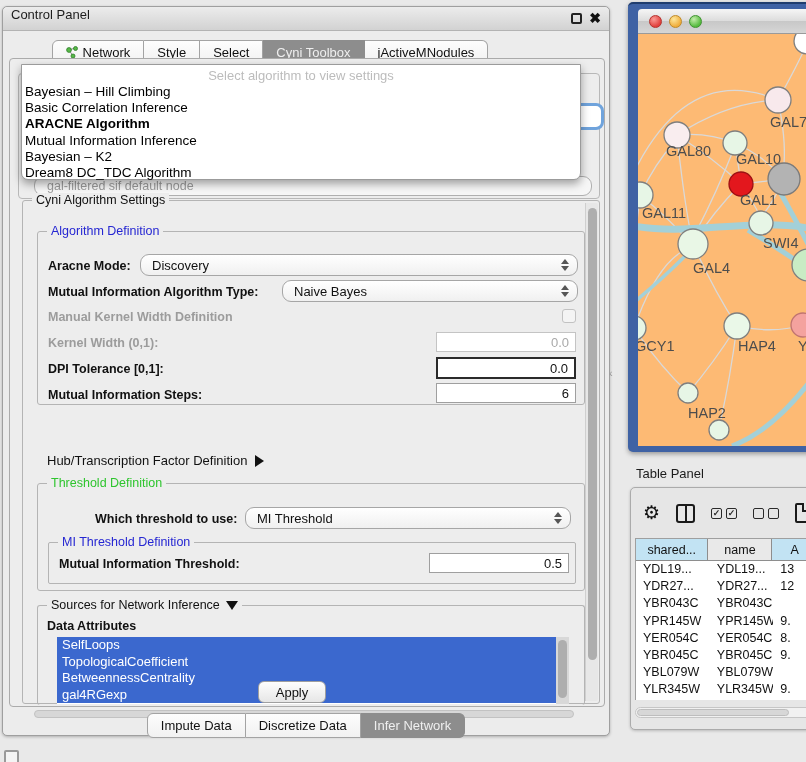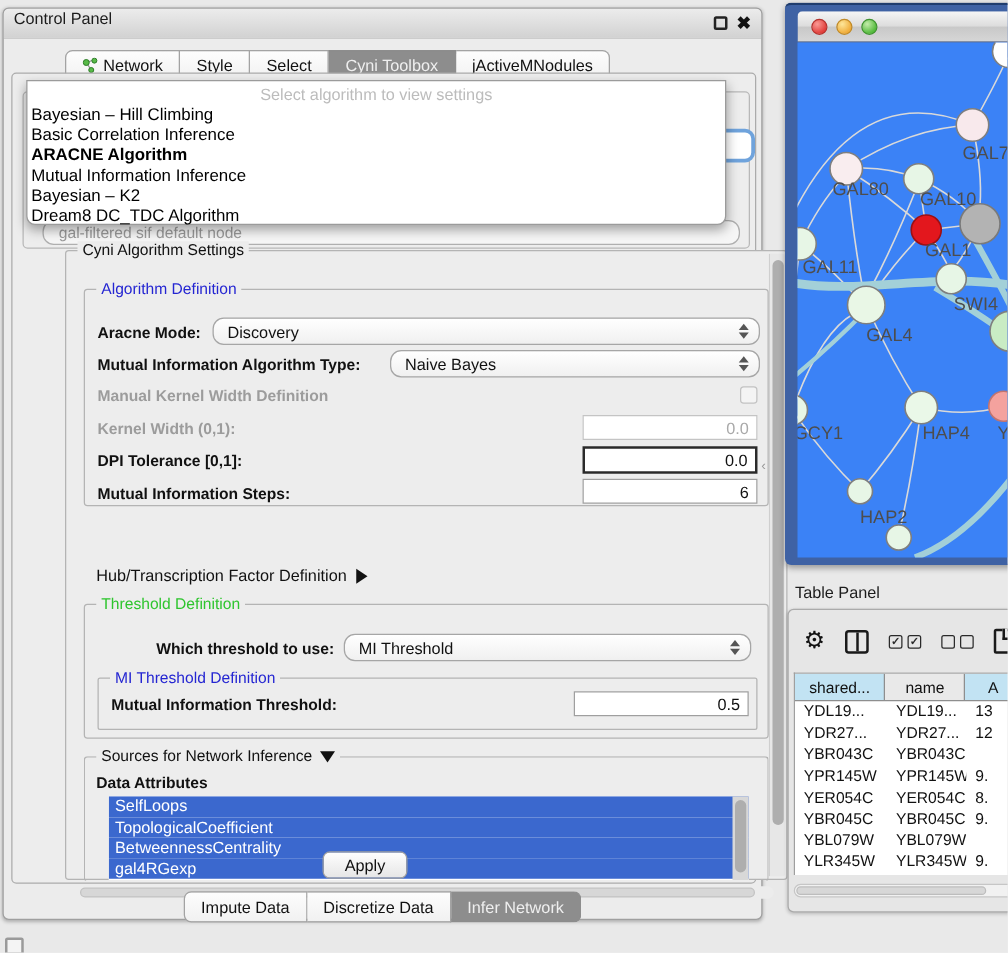--- a/index.html
+++ b/index.html
@@ -46,21 +46,21 @@
   .algo-prompt { text-align:center; color:#bcbcbc; font-size:13px; height:17px; line-height:17px; }
   .algo-item { font-size:13.5px; color:#000; height:16.2px; line-height:16.2px; padding-left:3px; white-space:nowrap; }
   .algo-item.bold { font-weight:bold; }
 
   
   .group { position:absolute; border:1px solid #b4b4b4; border-radius:3px; }
   .group-label { position:absolute; top:-8px; left:9px; background:#ededed; padding:0 4px; font-size:12.5px; color:#111; white-space:nowrap; }
   .lbl-blue { color:#2526d2; }
   .lbl-green { color:#2ec52e; }
 
-  .cyni-settings { left:12px; top:141px; width:578px; height:504px; background:#ededed;margin-left:30px; }
+  .cyni-settings { left:12px; top:141px; width:578px; height:504px; background:#ededed; }
 
   
   .v-scroll { position:absolute; right:1px; top:2px; width:13px; height:498px; background:#e7e7e7; border-left:1px solid #cfcfcf; border-radius:0 2px 2px 0; }
   .v-scroll .thumb { position:absolute; left:2px; top:5px; width:9px; height:452px; background:#aeaeae; border-radius:5px; }
 
   .field-label { position:absolute; font-size:12.5px; font-weight:bold; color:#111; white-space:nowrap; }
   .field-label.disabled { color:#9c9c9c; }
 
   .combo { position:absolute; height:22px; border:1px solid #a6a6a6; border-radius:9px;
     background:linear-gradient(#ffffff,#f0f0f0); display:flex; align-items:center; font-size:13px; color:#111;
@@ -98,21 +98,21 @@
   
   .net-window { position:absolute; left:628px; top:2px; width:200px; height:450px;
     background:#3f62a4; border-top:2px solid #203d6e; border-radius:5px 0 0 5px; box-shadow:0 2px 5px rgba(0,0,0,.35); }
   .net-titlebar { position:absolute; left:10px; top:5px; right:0; height:25px;
     background:linear-gradient(#f6f6f6 0%, #dcdcdc 50%, #c8c8c8 52%, #d6d6d6 100%);
     border-radius:4px 0 0 0; border-bottom:1px solid #9a9a9a; display:flex; align-items:center; padding-left:11px; gap:7px; }
   .tl-btn { width:13px; height:13px; border-radius:50%; }
   .tl-red { background:radial-gradient(circle at 35% 30%, #fa9a95, #e1403c 70%); border:1px solid #b5322e; }
   .tl-yellow { background:radial-gradient(circle at 35% 30%, #fde69a, #f0ad3b 70%); border:1px solid #c08a28; }
   .tl-green { background:radial-gradient(circle at 35% 30%, #c4ecab, #55bb3e 70%); border:1px solid #3f9330; }
-  .net-canvas { position:absolute; left:10px; top:30px; width:168px; height:412px; background:#3b82f6; }
+  .net-canvas { position:absolute; left:10px; top:30px; width:168px; height:412px; background:#fdba74; }
   .net-canvas svg { display:block; }
 
   
   .table-panel-title { position:absolute; left:636px; top:466px; font-size:13px; color:#1c1c1c; }
   .table-panel { position:absolute; left:630px; top:487px; width:200px; height:243px;
     background:#e6e6e6; border:1px solid #ababab; border-radius:5px 0 0 5px; box-shadow:0 1px 3px rgba(0,0,0,.2); }
   .tp-toolbar { position:absolute; left:12px; top:12px; height:26px; display:flex; align-items:center; gap:16px; }
   .gear-glyph { font-size:19px; color:#111; line-height:20px; }
   .cols-icon { width:19px; height:19px; border:2px solid #1a1a1a; border-radius:3px; position:relative; }
   .cols-icon::after { content:""; position:absolute; left:7px; top:0; bottom:0; width:2px; background:#1a1a1a; }

